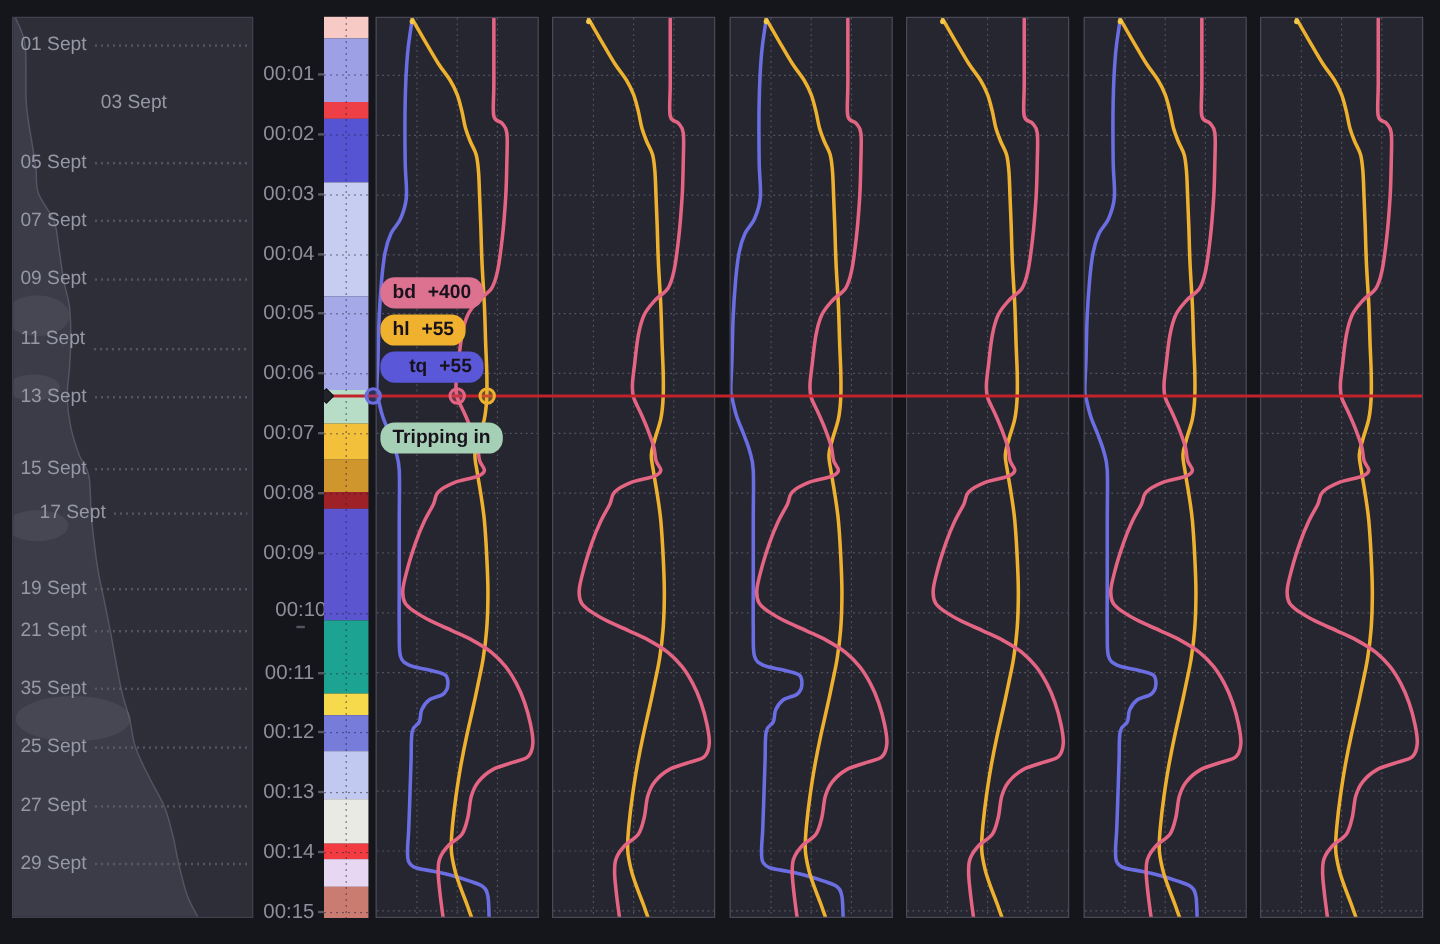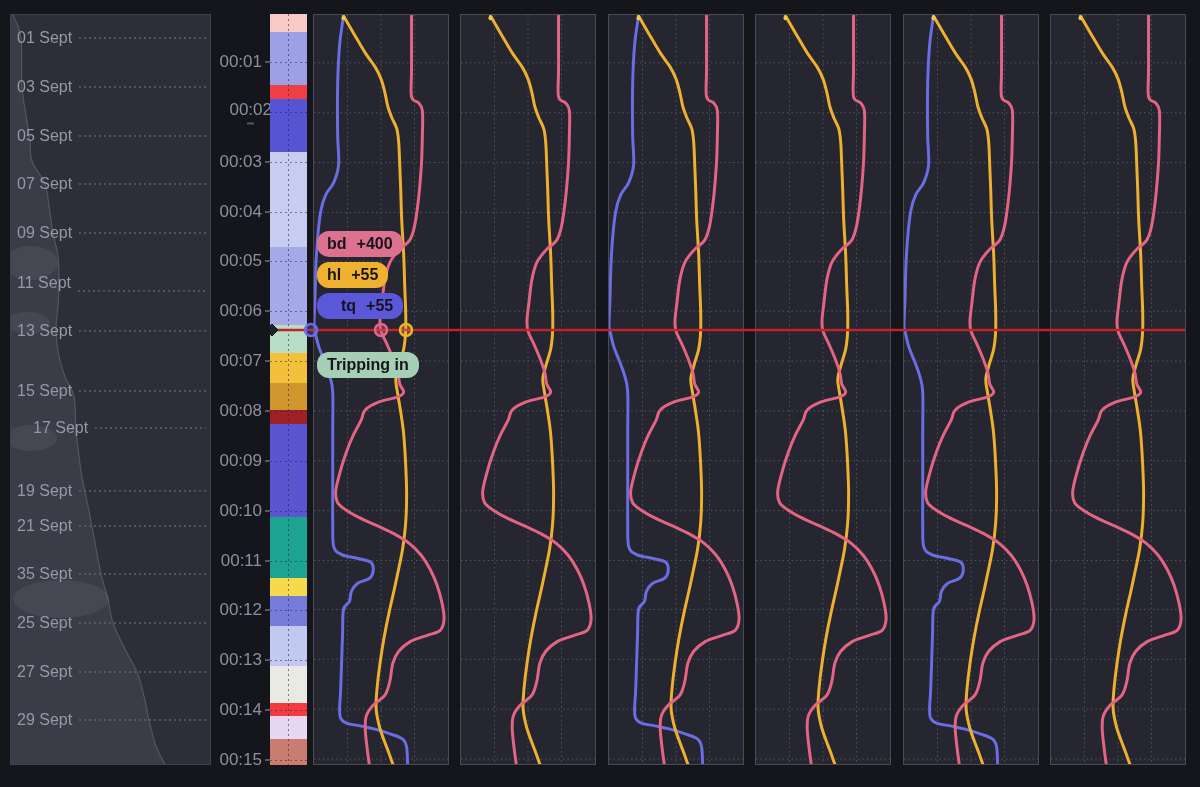--- a/index.html
+++ b/index.html
@@ -41,21 +41,21 @@
         <ellipse cx="17" cy="308" rx="22" ry="11" fill="#4e4e5c" fill-opacity="0.6"></ellipse>
         <ellipse cx="20" cy="423" rx="26" ry="13" fill="#4e4e5c" fill-opacity="0.6"></ellipse>
         <ellipse cx="50" cy="584" rx="48" ry="19" fill="#4e4e5c" fill-opacity="0.6"></ellipse>
         <path d="M 2,0 C 3.3,3.8 8.5,11.0 10,23 C 11.5,35.0 10.0,58.2 11,72 C 12.0,85.8 14.7,97.0 16,106 C 17.3,115.0 18.2,119.3 19,126 C 19.8,132.7 18.5,138.8 21,146 C 23.5,153.2 31.2,161.5 34,169 C 36.8,176.5 36.7,182.8 38,191 C 39.3,199.2 40.5,209.7 42,218 C 43.5,226.3 46.0,232.8 47,241 C 48.0,249.2 48.0,258.7 48,267 C 48.0,275.3 47.5,282.8 47,291 C 46.5,299.2 44.8,307.7 45,316 C 45.2,324.3 46.3,333.0 48,341 C 49.7,349.0 52.5,357.3 55,364 C 57.5,370.7 61.3,372.8 63,381 C 64.7,389.2 64.2,403.0 65,413 C 65.8,423.0 67.0,432.8 68,441 C 69.0,449.2 69.7,454.5 71,462 C 72.3,469.5 74.3,477.8 76,486 C 77.7,494.2 78.7,498.8 81,511 C 83.3,523.2 87.3,546.8 90,559 C 92.7,571.2 95.0,575.8 97,584 C 99.0,592.2 99.2,599.7 102,608 C 104.8,616.3 110.0,625.8 114,634 C 118.0,642.2 122.8,649.2 126,657 C 129.2,664.8 131.0,673.0 133,681 C 135.0,689.0 136.0,696.7 138,705 C 140.0,713.3 142.2,723.3 145,731 C 147.8,738.7 153.3,747.7 155,751" fill="none" stroke="#6e6e80" stroke-opacity="0.55" stroke-width="1.2"></path>
       </svg>
     <div>
         <div class="date-row" style="top: 23px;">
           <span class="date-label">01 Sept</span>
           <span class="date-leader"></span>
         </div>
-        <div class="date-row" style="top: 72px;">
+        <div class="date-row" style="top: 72px; flex-direction: column;">
           <span class="date-label">03 Sept</span>
           <span class="date-leader"></span>
         </div>
         <div class="date-row" style="top: 121px;">
           <span class="date-label">05 Sept</span>
           <span class="date-leader"></span>
         </div>
         <div class="date-row" style="top: 169px;">
           <span class="date-label">07 Sept</span>
           <span class="date-leader"></span>
@@ -105,21 +105,21 @@
           <span class="date-leader"></span>
         </div>
       </div>
   </div>
 
   <div class="time-axis">
       <div class="time-row" style="top: 48px;">
         <span class="time-label">00:01</span>
         <span class="time-tick"></span>
       </div>
-      <div class="time-row" style="top: 98px; flex-direction: column;">
+      <div class="time-row" style="top: 98px;">
         <span class="time-label">00:02</span>
         <span class="time-tick"></span>
       </div>
       <div class="time-row" style="top: 148px;">
         <span class="time-label">00:03</span>
         <span class="time-tick"></span>
       </div>
       <div class="time-row" style="top: 198px;">
         <span class="time-label">00:04</span>
         <span class="time-tick"></span>
@@ -137,21 +137,21 @@
         <span class="time-tick"></span>
       </div>
       <div class="time-row" style="top: 397px;">
         <span class="time-label">00:08</span>
         <span class="time-tick"></span>
       </div>
       <div class="time-row" style="top: 447px;">
         <span class="time-label">00:09</span>
         <span class="time-tick"></span>
       </div>
-      <div class="time-row" style="top: 497px;">
+      <div class="time-row" style="top: 497px; flex-direction: column;">
         <span class="time-label">00:10</span>
         <span class="time-tick"></span>
       </div>
       <div class="time-row" style="top: 547px;">
         <span class="time-label">00:11</span>
         <span class="time-tick"></span>
       </div>
       <div class="time-row" style="top: 596px;">
         <span class="time-label">00:12</span>
         <span class="time-tick"></span>

